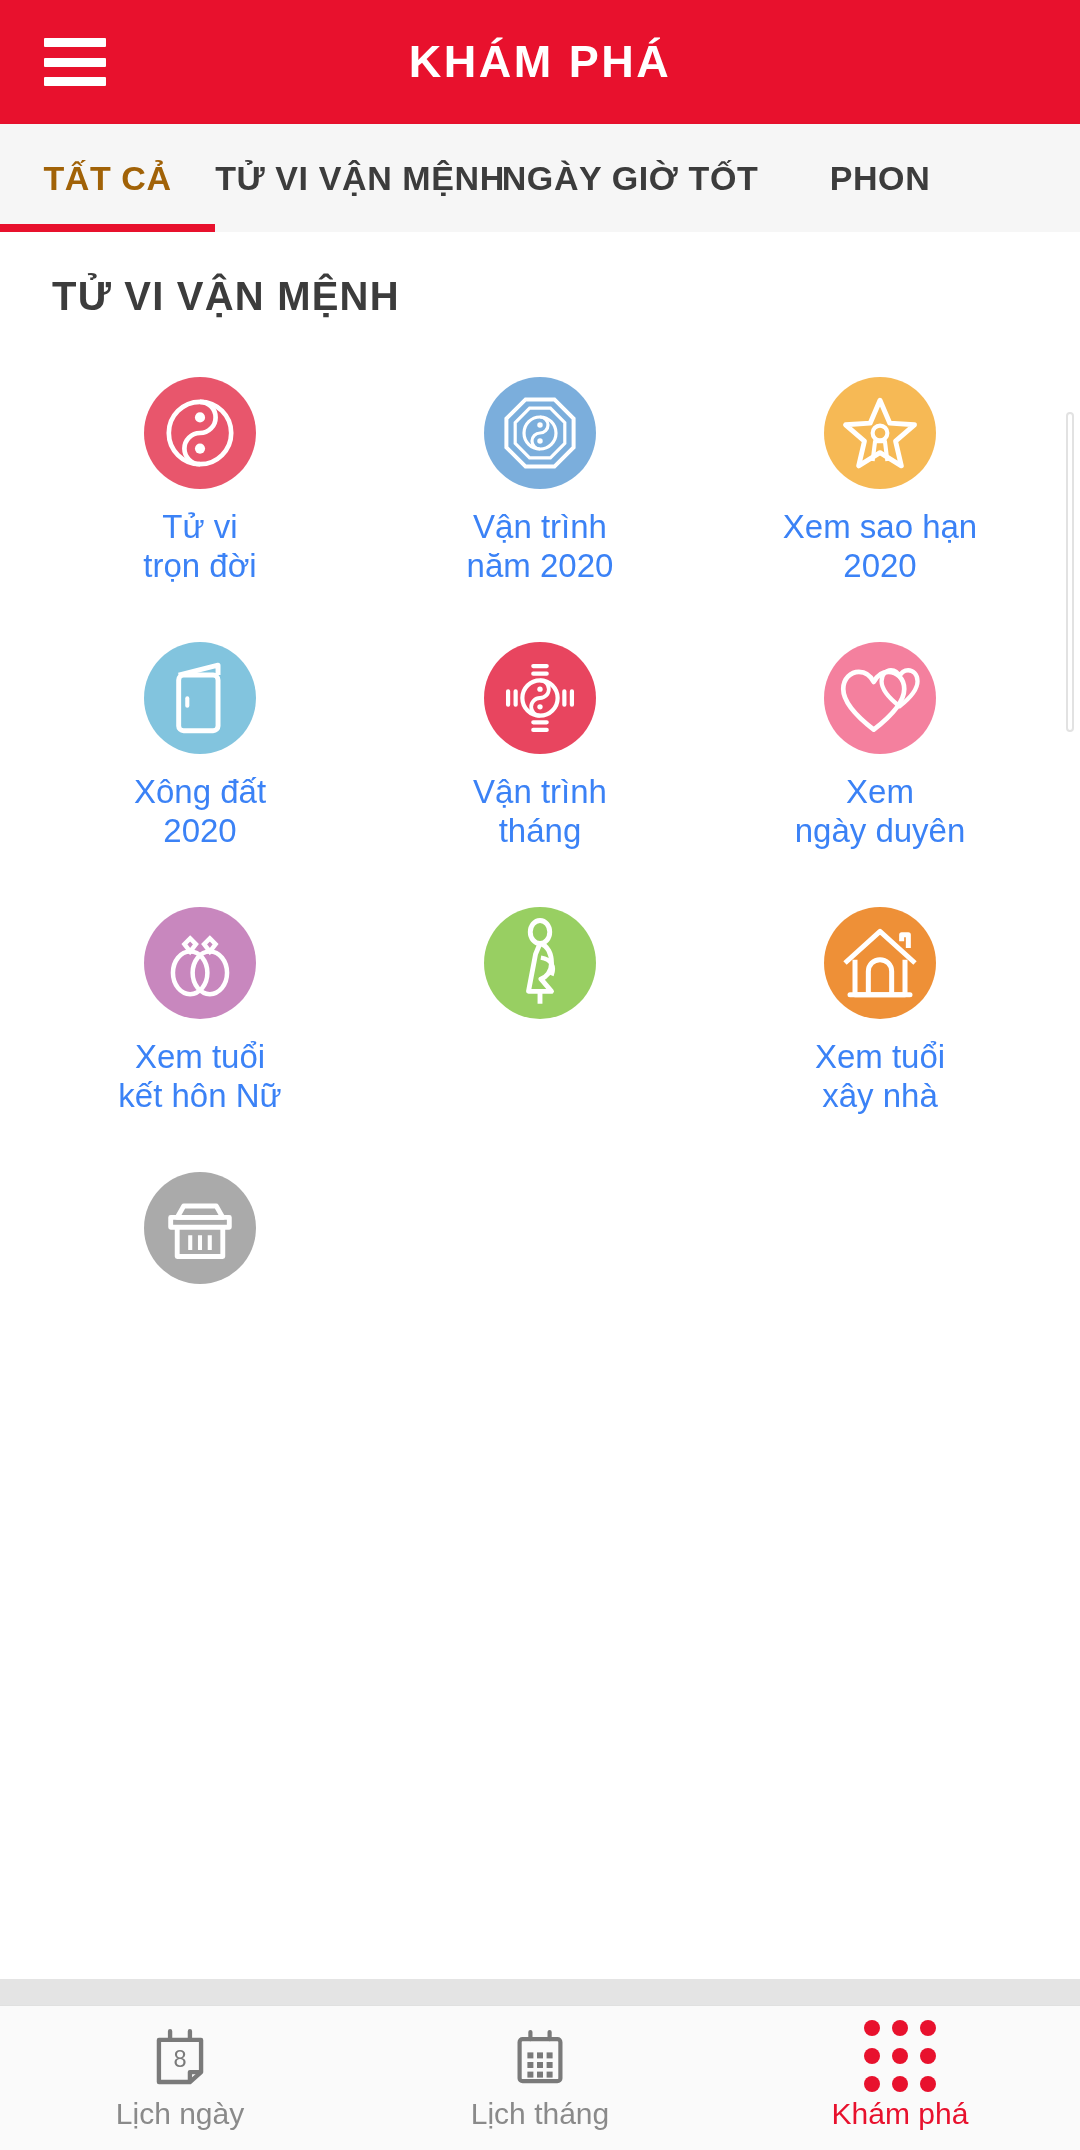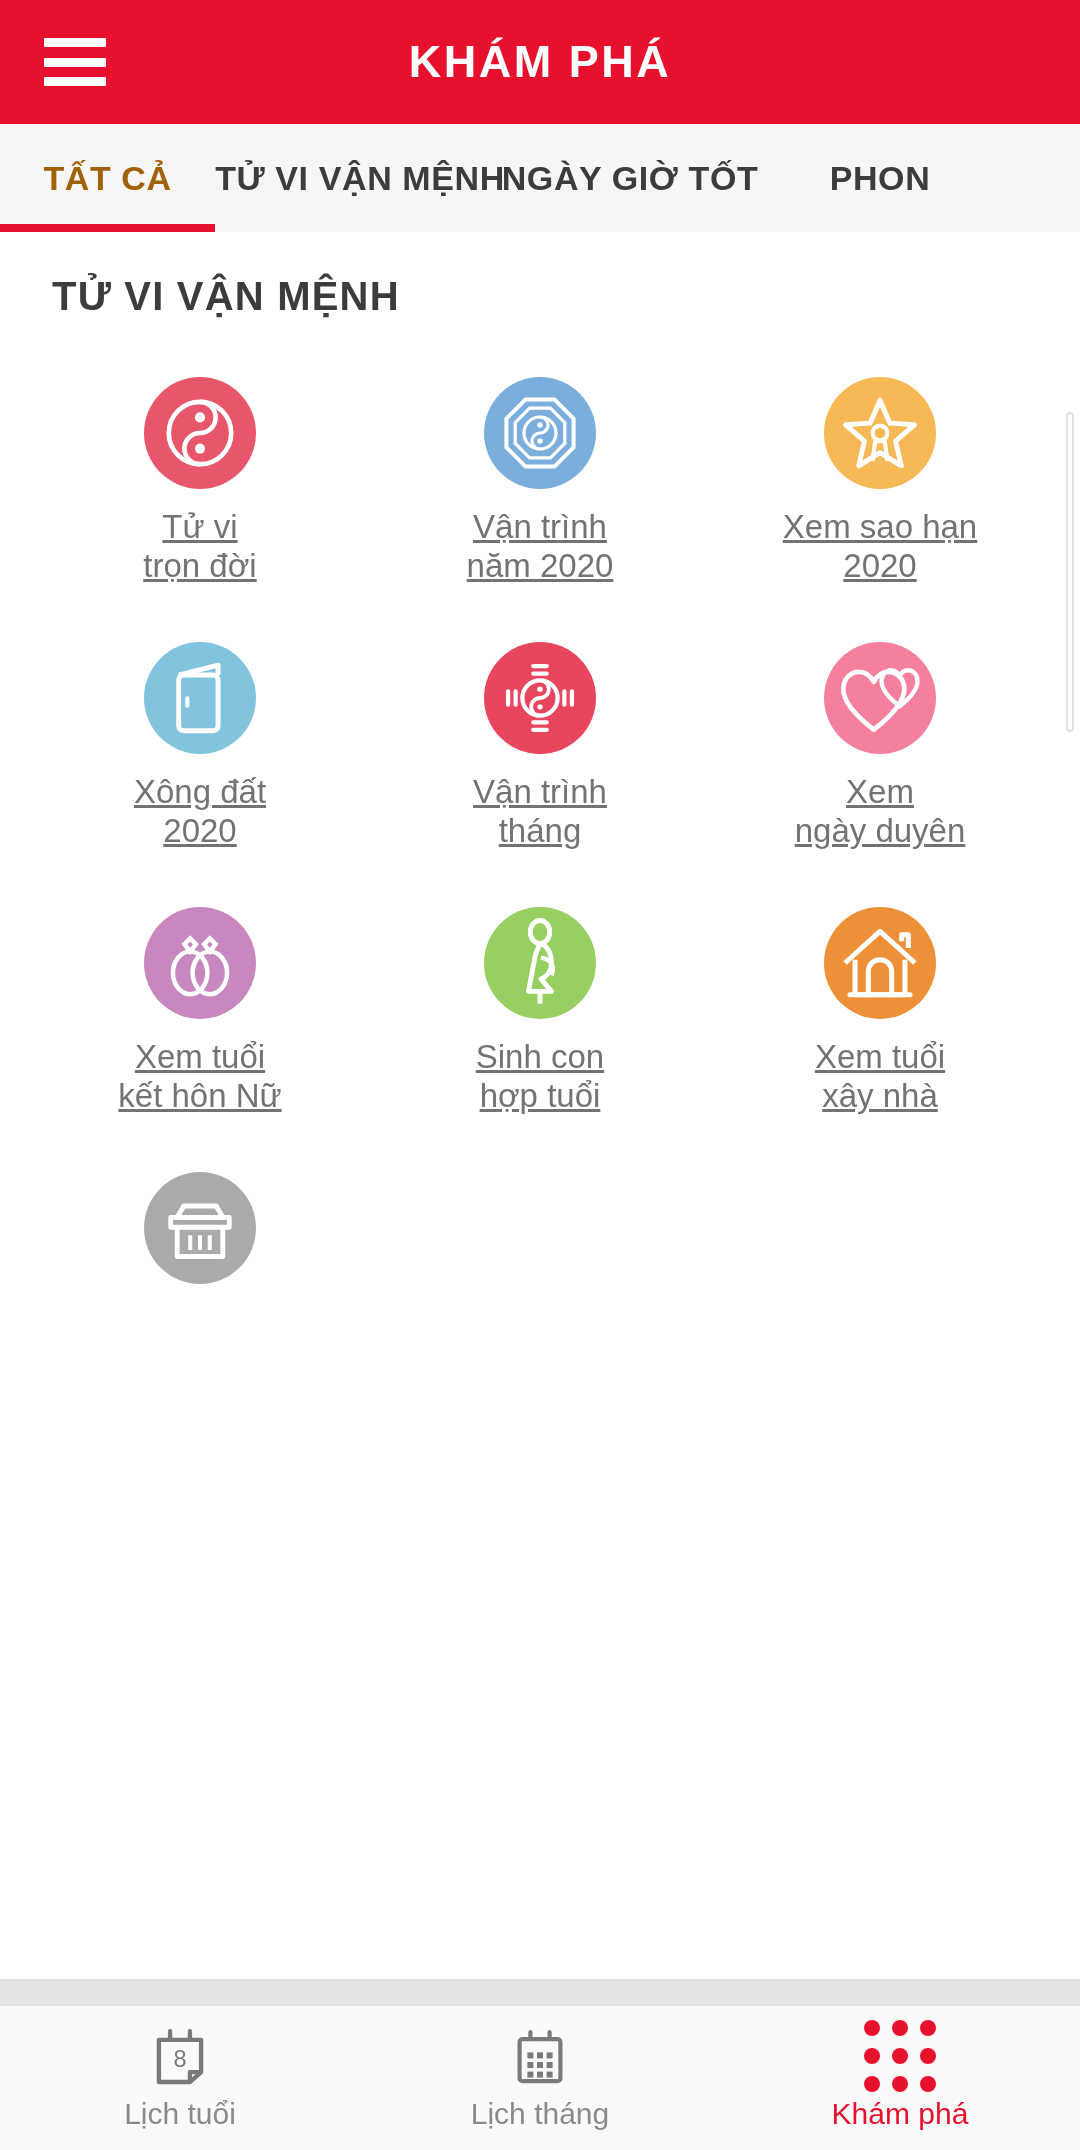--- a/index.html
+++ b/index.html
@@ -119,23 +119,22 @@
     align-items:center;
     justify-content:center;
     flex:0 0 auto;
   }
   .iconcircle svg { display:block; }
   .cell-label {
     margin-top:19px;
     text-align:center;
     font-size:33px;
     line-height:1.18;
-    color:#737373;
+    color:#3b82f6;
     white-space:pre-line;
-    text-decoration:underline;
   }
 
   
   .scrollhint {
     position:absolute;
     right:6px;
     top:180px;
     width:8px;
     height:320px;
     border-radius:6px;
@@ -335,22 +334,20 @@
       <div class="iconcircle" style="background:#98CF62">
         <span>
           <svg width="62" height="90" viewBox="0 0 70 100" fill="none" stroke="#fff" stroke-width="5.5" stroke-linejoin="round">
             <ellipse cx="35" cy="15" rx="11" ry="13"></ellipse>
             <path d="M35 28 C44 30 48 40 48 50 C48 60 42 66 36 68 L48 82 L22 82 L30 40 Z"></path>
             <path d="M36 44 C48 46 52 54 48 64" stroke-width="5"></path>
             <path d="M35 82 V96" stroke-width="5.5"></path>
           </svg>
         </span>
       </div>
-      <div class="cell-label">Sinh con
-hợp tuổi</div>
     </div>
 
     <div class="cell">
       <div class="iconcircle" style="background:#EE9037">
         <span>
           <svg width="84" height="80" viewBox="0 0 100 96" fill="none" stroke="#fff" stroke-width="6" stroke-linejoin="round">
             <path d="M8 48 L50 10 L92 48"></path>
             <path d="M76 22 V14 h8 v16"></path>
             <path d="M20 44 V86 h60 V44"></path>
             <path d="M36 86 V58 a14 14 0 0 1 28 0 V86"></path>
@@ -384,21 +381,21 @@
 
   <div class="navitem">
     <div class="naviconwrap">
       <svg width="62" height="62" viewBox="0 0 100 100" fill="none" stroke="#7A7A7A" stroke-width="7" stroke-linejoin="round">
         <path d="M16 24 h68 v52 l-18 16 H16 Z"></path>
         <path d="M66 92 v-16 h18"></path>
         <path d="M34 24 V10 M66 24 V10" stroke-linecap="round"></path>
         <text x="50" y="68" font-family="'Liberation Sans', sans-serif" font-size="38" fill="#7A7A7A" stroke="none" text-anchor="middle">8</text>
       </svg>
     </div>
-    <div class="navlabel">Lịch tuổi</div>
+    <div class="navlabel">Lịch ngày</div>
   </div>
 
   <div class="navitem">
     <div class="naviconwrap">
       <svg width="60" height="62" viewBox="0 0 100 100" fill="none" stroke="#7A7A7A" stroke-width="7" stroke-linejoin="round">
         <rect x="16" y="22" width="68" height="70" rx="5"></rect>
         <path d="M34 22 V10 M66 22 V10" stroke-linecap="round"></path>
         <g fill="#7A7A7A" stroke="none">
           <rect x="29" y="44" width="10" height="10"></rect>
             <rect x="45" y="44" width="10" height="10"></rect>

